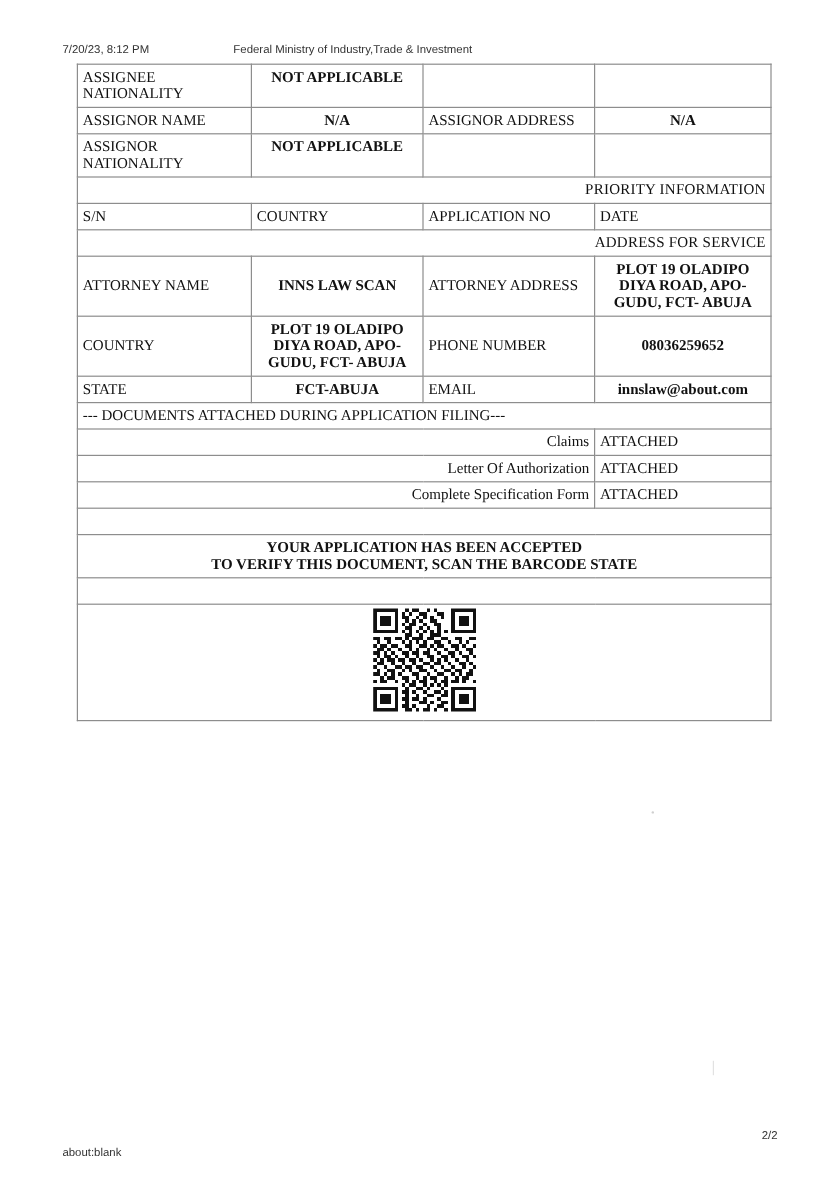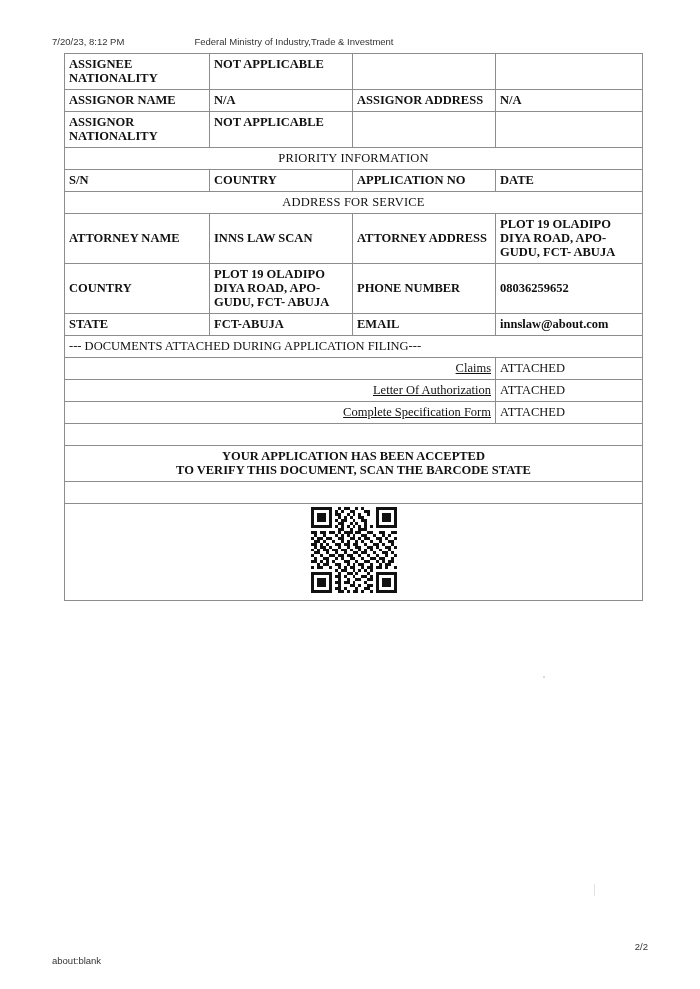--- a/index.html
+++ b/index.html
@@ -77,34 +77,34 @@
     font-size: 12.5px;
   }
   table.grid td {
     border: 1px solid #8d8d8d;
     padding: 3px 4px 4px 4px;
     vertical-align: top;
     line-height: 1.12;
     height: 14px;
   }
   td.lbl {
-    font-weight: bold;
+    font-weight: normal;
     margin-left: 10px;
   }
   td.val {
     font-weight: bold;
+    text-align: center;
   }
   td.right {
     text-align: right;
-    text-decoration: underline;
   }
   .tall { height: 28px; }
 
   .section-head {
-    text-align: center;
+    text-align: right;
     font-weight: normal;
     letter-spacing: 0.2px;
   }
   .docs-head {
     font-weight: normal;
   }
   .accept {
     text-align: center;
     font-weight: bold;
     line-height: 1.3;

